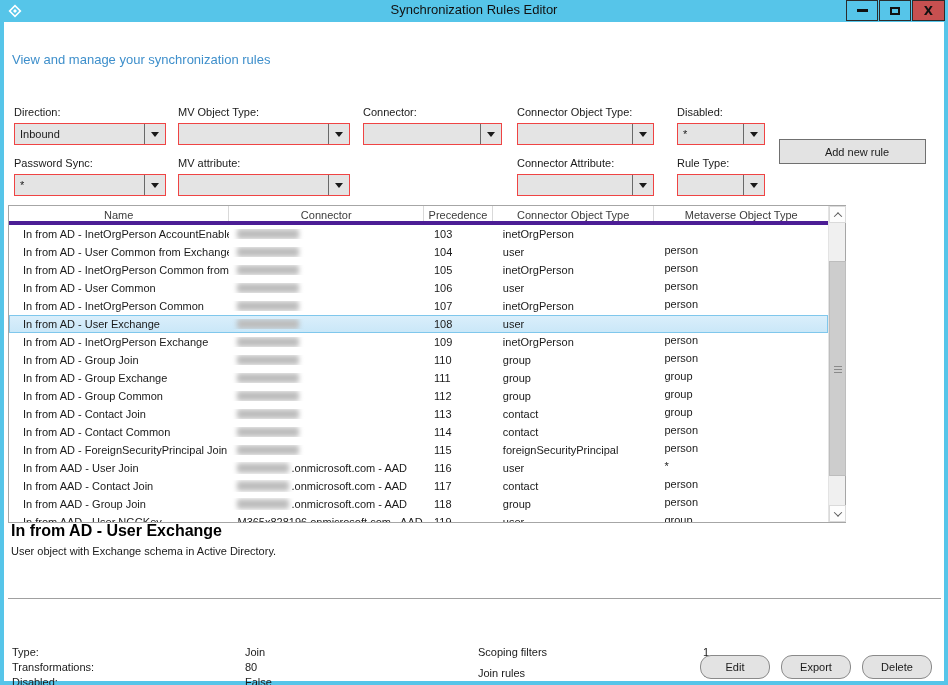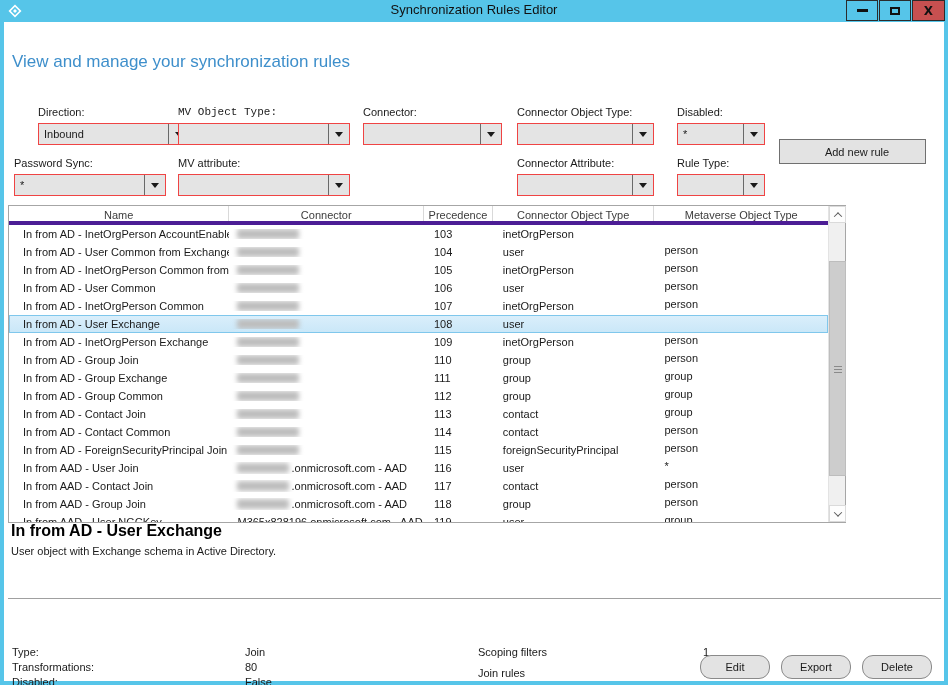--- a/index.html
+++ b/index.html
@@ -15,31 +15,31 @@
   .win-controls { position:absolute; right:3px; top:0; display:flex; }
   .win-btn { width:32px; height:21px; border:1px solid #2b2b2b; margin-left:1px;
              display:flex; align-items:center; justify-content:center; background:#56c5e9; cursor:default; }
   .win-btn.close { width:33px; background:#c75050; }
   .glyph-min { width:11px; height:3px; background:#111; }
   .glyph-max { width:10px; height:8px; border:2px solid #111; }
   .glyph-x { font-size:12px; font-weight:bold; color:#111; font-family:"DejaVu Sans", sans-serif; }
 
   
   .content { position:absolute; left:4px; top:22px; width:940px; height:659px; background:#ffffff; }
-  .page-heading { position:absolute; left:8px; top:30px; font-size:17px; font-weight:400; color:#3e8fcb; }
+  .page-heading { position:absolute; left:8px; top:30px; font-size:13px; font-weight:400; color:#3e8fcb; }
 
   
   .filter { position:absolute; font-size:11px; color:#1a1a1a; }
   .flabel { margin-bottom:5px; }
   .dropdown { height:22px; border:1px solid #ef4444; background:#e4e4e4; display:flex; align-items:stretch; }
   .dval { flex:1; padding:4px 0 0 5px; font-size:11px; color:#1a1a1a; overflow:hidden; white-space:nowrap; }
   .darrow { width:21px; border-left:1px solid #696969; display:flex; align-items:center; justify-content:center; }
   .tri-down { width:0; height:0; border-left:4px solid transparent; border-right:4px solid transparent; border-top:5px solid #1a1a1a; }
-  .pos-direction            { left:10px;  top:84px;  width:152px;margin-left:24px; }
-  .pos-mv-object-type       { left:174px; top:84px;  width:172px;font-family:Liberation Mono, monospace; }
+  .pos-direction            { left:10px;  top:84px;  width:152px; }
+  .pos-mv-object-type       { left:174px; top:84px;  width:172px; }
   .pos-connector            { left:359px; top:84px;  width:139px; }
   .pos-connector-object-type{ left:513px; top:84px;  width:137px; }
   .pos-disabled             { left:673px; top:84px;  width:88px;  }
   .pos-password-sync        { left:10px;  top:135px; width:152px; }
   .pos-mv-attribute         { left:174px; top:135px; width:172px; }
   .pos-connector-attribute  { left:513px; top:135px; width:137px; }
   .pos-rule-type            { left:673px; top:135px; width:88px;  }
 
   .btn { background:#e3e3e3; border:1px solid #8a8a8a; font-size:11px; color:#1a1a1a;
          font-family:"Liberation Sans", sans-serif; cursor:default; }

